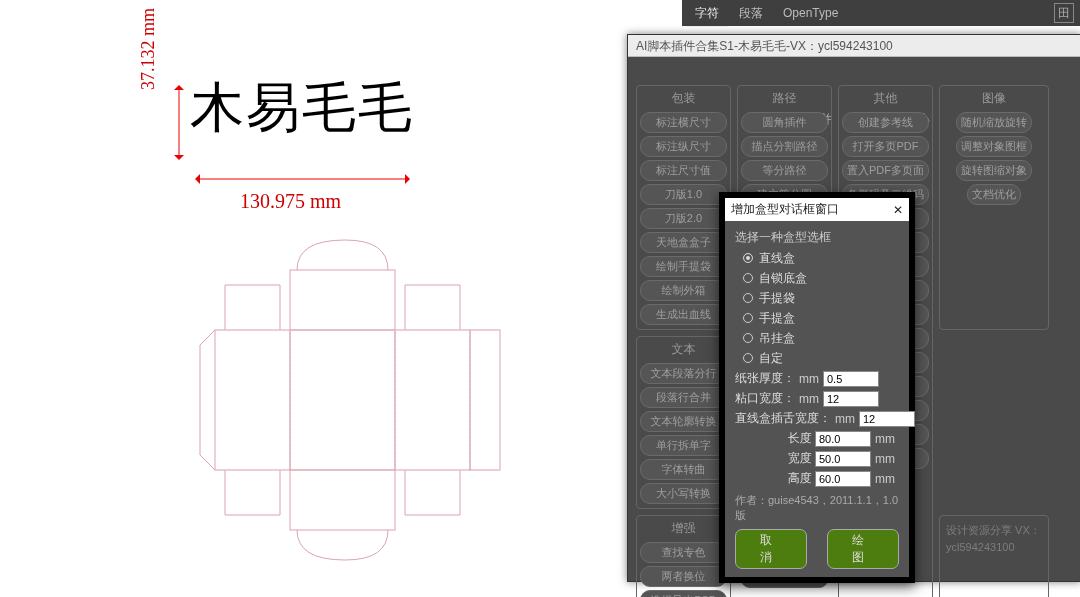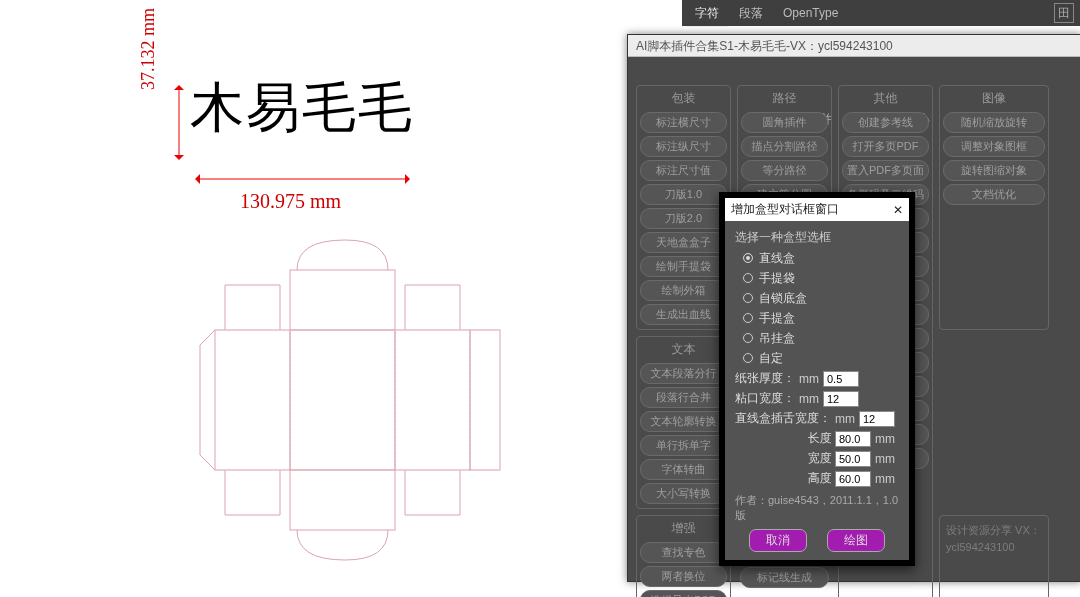--- a/index.html
+++ b/index.html
@@ -99,21 +99,21 @@
     white-space: nowrap; overflow:hidden;
   }
   
   .col1 { grid-column: 1; }
   .col2 { grid-column: 2; }
   .col3 { grid-column: 3; }
   .col4 { grid-column: 4; }
   .row1 { grid-row: 1; }
   .row2 { grid-row: 2; }
   .row3 { grid-row: 3; }
-  .col4.row1 { grid-row: 1 / span 1; }
+  .col4.row1 { grid-row: 1 / span 1; align-items: center; }
   .note { border:1px solid #666;border-radius:4px;padding:6px;color:#7d7d7d;font-size:11px;line-height:1.5;}
 
   
   .dialog {
     position: absolute; left: 719px; top: 192px; width: 196px;
     background: #535353; border: 6px solid #000000; color: #ddd;
     box-shadow: 0 4px 12px rgba(0,0,0,.6); font-size: 12px;
     z-index: 20;
   }
   .dialog .dtitle {
@@ -126,28 +126,28 @@
   .dialog .opt { display:block; margin: 3px 0 3px 8px; color:#ddd;font-family:Liberation Mono, monospace; }
   .dialog .opt .r {
     display:inline-block;width:10px;height:10px;border:1px solid #ccc;border-radius:50%;
     vertical-align:-1px;margin-right:6px;
   }
   .dialog .opt.sel .r { background:#ddd; box-shadow: inset 0 0 0 2px #535353; }
   .dialog .row { display:flex; align-items:center; margin:3px 0; }
   .dialog .row label { flex: 0 0 auto; color:#ddd; }
   .dialog .row .unit { color:#ccc; margin: 0 4px; width:20px; }
   .dialog .row input {
-    width: 36px; height: 16px; background:#fff;border:1px solid #888;font-size:11px;
+    width: 56px; height: 16px; background:#fff;border:1px solid #888;font-size:11px;
     padding:0 3px;
   }
   .dialog .row.right { justify-content:flex-end; }
   .dialog .author { color:#aaa;font-size:11px;margin-top:6px; }
   .dialog .btns { display:flex;justify-content:center;gap:20px;margin-top:6px; }
   .dialog .btn {
-    border:1px solid #aaa;border-radius:7px;padding:2px 16px;background:#a21caf;color:#ddd;
+    border:1px solid #aaa;border-radius:7px;padding:2px 24px;background:#4d7c0f;color:#ddd;
   }
 </style>
 </head>
 <body>
 
 <div class="canvas">
   <span class="artwork-title">木易毛毛</span>
 
   <span class="v-measure">37.132 mm</span>
   <span class="v-arrow">
@@ -289,22 +289,22 @@
 </div>
 
 <div class="dialog">
   <div class="dtitle">
     <span>增加盒型对话框窗口</span>
     <span class="x">✕</span>
   </div>
   <div class="body">
     <div class="legend">选择一种盒型选框</div>
     <span class="opt sel"><span class="r"></span><span>直线盒</span></span>
+    <span class="opt"><span class="r"></span><span>自锁底盒</span></span>
     <span class="opt"><span class="r"></span><span>手提袋</span></span>
-    <span class="opt"><span class="r"></span><span>自锁底盒</span></span>
     <span class="opt"><span class="r"></span><span>手提盒</span></span>
     <span class="opt"><span class="r"></span><span>吊挂盒</span></span>
     <span class="opt"><span class="r"></span><span>自定</span></span>
 
     <div class="row">
       <label>纸张厚度：</label>
       <span class="unit">mm</span>
       <input value="0.5" style="">
     </div>
     <div class="row">

